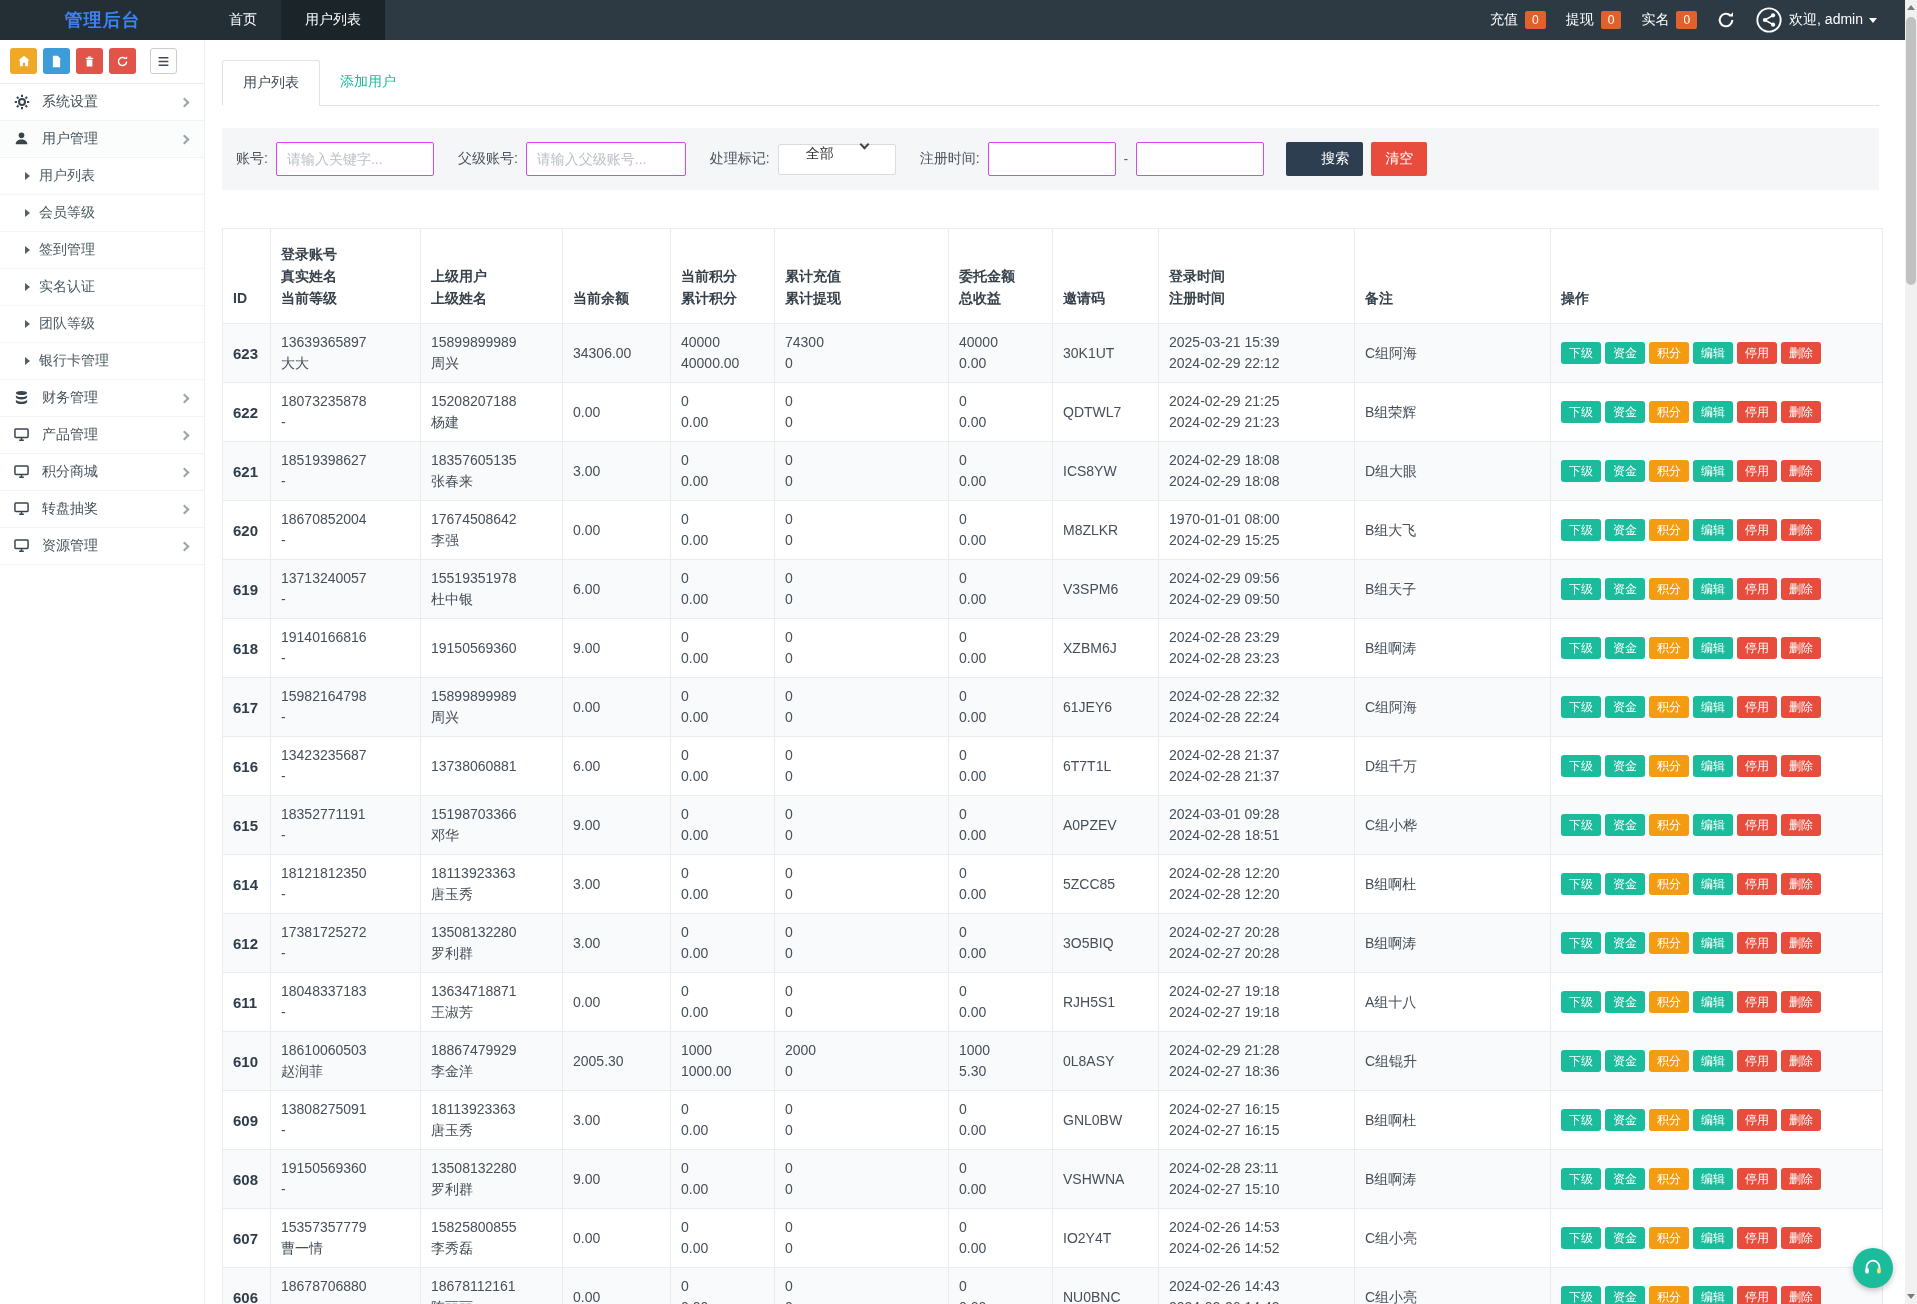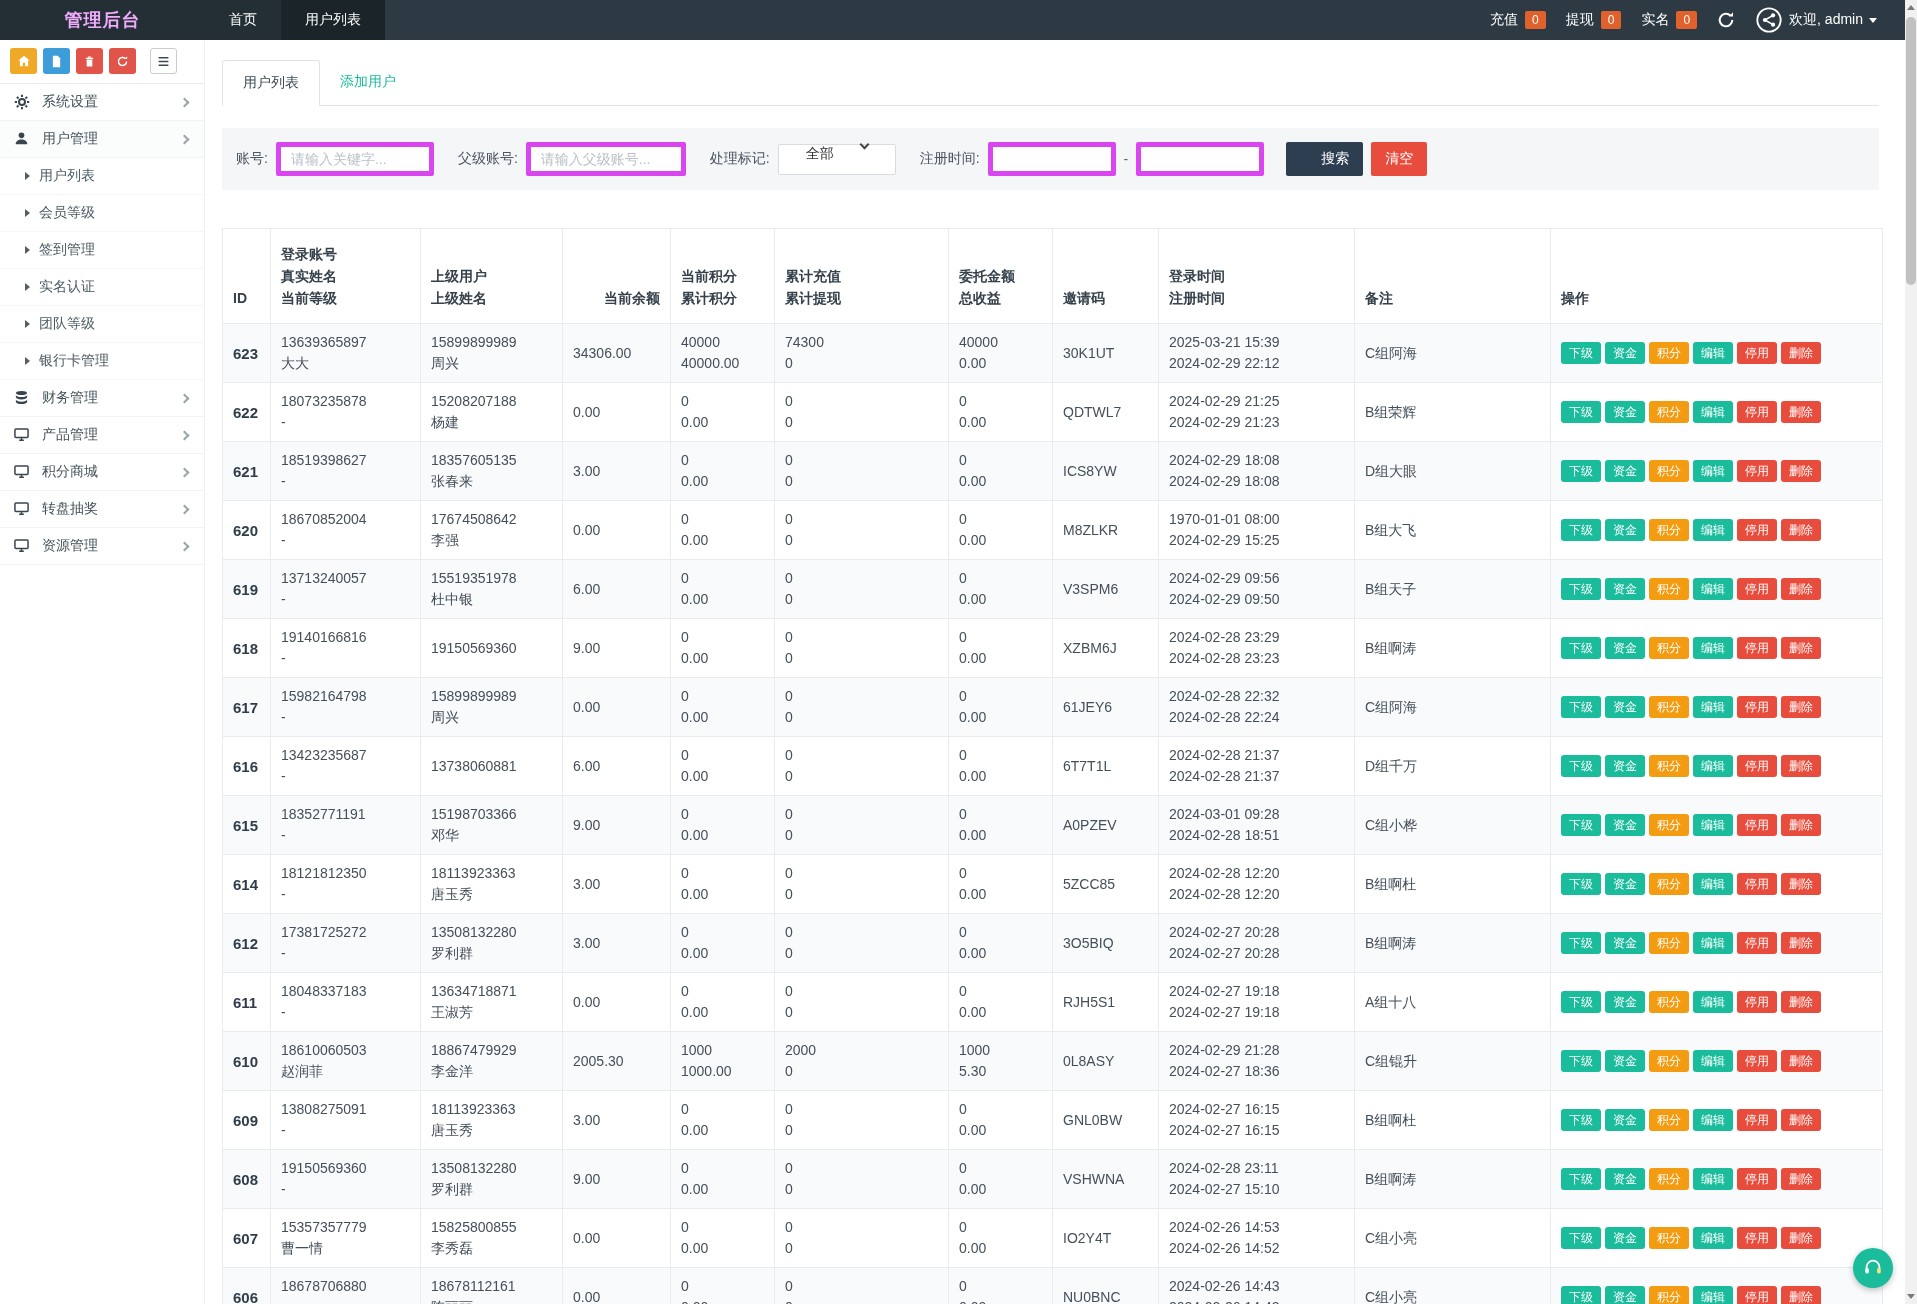--- a/index.html
+++ b/index.html
@@ -4,21 +4,21 @@
 <style>
   * { box-sizing: border-box; margin: 0; padding: 0; }
   html,body { width:1917px; height:1304px; overflow:hidden; }
   body {
     font-family: "Liberation Sans", "DejaVu Sans", sans-serif;
     font-size: 14px; color:#454f59; background:#fff; position:relative;
   }
   
   .navbar { position:absolute; top:0; left:0; right:12px; height:40px;
     background:#2d3a44; display:flex; align-items:stretch; z-index:30; }
-  .brand { width:205px; background:#242f35; color:#f0abfc; font-size:18px; font-weight:bold;
+  .brand { width:205px; background:#242f35; color:#3b82f6; font-size:18px; font-weight:bold;
     display:flex; align-items:center; justify-content:center; letter-spacing:1px; }
   .nav-tab { background:#242f35; color:#fff; padding:0 24px; display:flex; align-items:center; cursor:pointer; }
   .nav-tab.active { background:#1b2529; }
   .nav-right { margin-left:auto; display:flex; align-items:center; gap:20px; padding-right:28px; color:#fff; }
   .nav-stat { display:flex; align-items:center; gap:7px; cursor:pointer; }
   .badge { background:#e0612b; color:#fff; font-size:12px; line-height:16px; padding:1px 7px; border-radius:2px; }
   .icon-btn { width:18px; height:18px; display:inline-flex; cursor:pointer; }
   .avatar { width:28px; height:28px; border-radius:50%; display:inline-flex; align-items:center; justify-content:center; }
   .welcome { display:flex; align-items:center; gap:6px; cursor:pointer; }
   .caret-down { width:0; height:0; border-left:4px solid transparent; border-right:4px solid transparent; border-top:5px solid #fff; display:inline-block; }
@@ -38,21 +38,21 @@
   .tri-right { width:0; height:0; border-top:4px solid transparent; border-bottom:4px solid transparent; border-left:5px solid #555e64; margin-right:9px; }
   
   .main { position:absolute; top:40px; left:205px; right:12px; bottom:0; background:#fff; padding:20px 26px 0 17px; overflow:hidden; }
   .tabs { border-bottom:1px solid #dfe3e6; display:flex; }
   .tab { padding:13px 20px; font-size:14px; cursor:pointer; }
   .tab.active { background:#fff; border:1px solid #dfe3e6; border-bottom:1px solid #fff; margin-bottom:-1px; border-radius:3px 3px 0 0; color:#3c4853; }
   .tab.link { color:#1abc9c; }
   
   .filterbar { margin-top:22px; background:#f5f6f7; padding:14px 14px; display:flex; align-items:center; }
   .f-label { color:#4c5560; margin-right:8px; white-space:nowrap; }
-  .f-input { height:34px; background:#fff; border:5px solid #d946ef; border-radius:2px; padding:0 10px; font-size:14px; color:#15803d; font-family:inherit; }
+  .f-input { height:34px; background:#fff; border:1px solid #d946ef; border-radius:2px; padding:0 10px; font-size:14px; color:#15803d; font-family:inherit; }
   .f-input::placeholder { color:#b9c0c7; }
   .w-account { width:158px; margin-right:24px; }
   .w-parent { width:160px; margin-right:24px; }
   .w-date { width:128px; }
   .dash { margin:0 8px; color:#666; }
   .select-box { width:118px; height:31px; background:#fff; border:1px solid #d8dce0; border-radius:2px;
     display:flex; align-items:flex-start; justify-content:space-between; padding:0 27px; margin-right:24px; color:#333; cursor:pointer; }
   .select-caret { width:7px; height:7px; border-right:2px solid #444; border-bottom:2px solid #444; transform:rotate(45deg); margin-top:-4px; }
   .btn { border:none; color:#fff; font-size:14px; font-family:inherit; border-radius:2px; height:34px; padding:0 14px; cursor:pointer; }
   .btn-search { background:#2c3e50; margin-left:22px;padding-left:35px; }
@@ -290,21 +290,21 @@
           </th>
           <th style="width: 150px;">
             <div>登录账号</div>
             <div>真实姓名</div>
             <div>当前等级</div>
           </th>
           <th style="width: 142px;">
             <div>上级用户</div>
             <div>上级姓名</div>
           </th>
-          <th style="width: 108px; text-align: right;">
+          <th style="width: 108px;">
             <div>当前余额</div>
           </th>
           <th style="width: 104px; margin-top: 42px;">
             <div>当前积分</div>
             <div>累计积分</div>
           </th>
           <th style="width: 174px;">
             <div>累计充值</div>
             <div>累计提现</div>
           </th>

